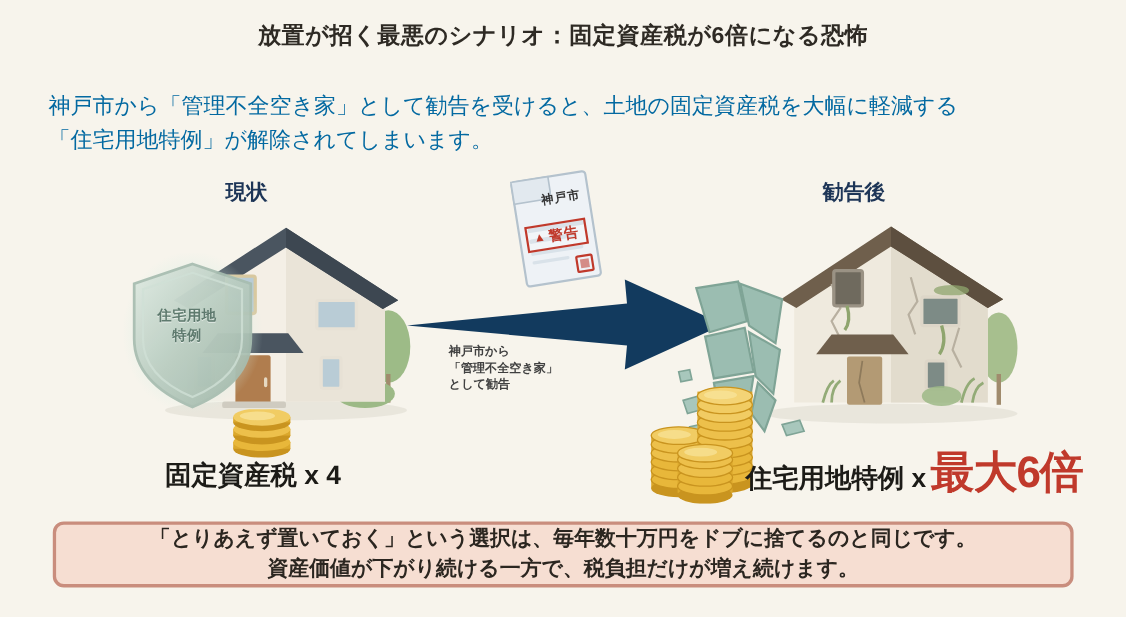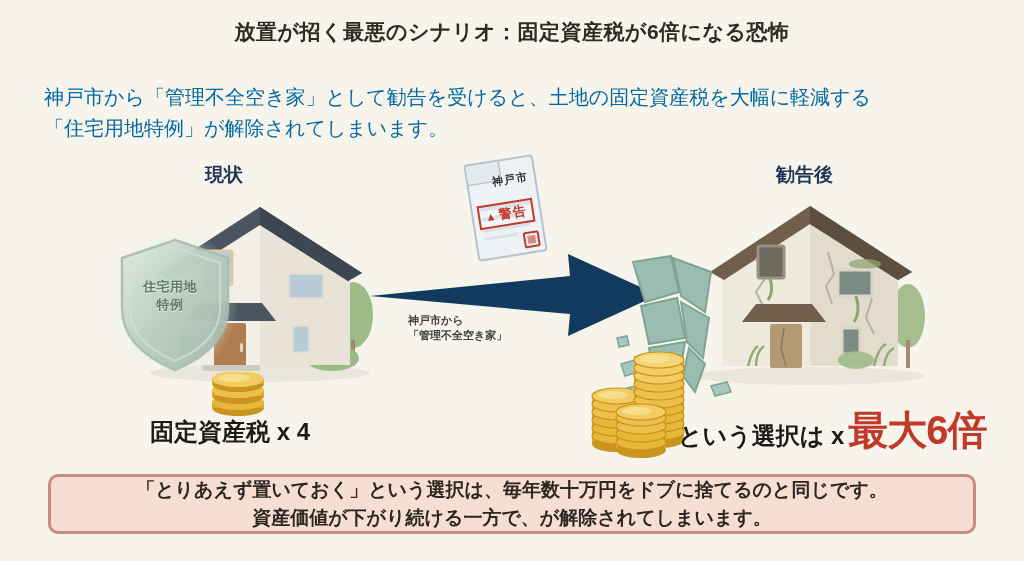--- a/index.html
+++ b/index.html
@@ -24,21 +24,21 @@
     font-size:20px;line-height:1.55;color:#0369a1;font-weight:500;
   }
   .subtitle div{white-space:nowrap;}
 
   
   .panel-label{
     position:absolute;font-size:19px;font-weight:bold;color:#1d3557;
     white-space:nowrap;
   }
   #label-before{left:205px;top:162px;}
-  #label-after{left:776px;top:162px;}
+  #label-after{left:748px;top:162px;}
 
   
   .scene{position:absolute;}
   #scene-before{left:110px;top:195px;width:300px;height:190px;}
   #scene-after{left:660px;top:188px;width:300px;height:200px;}
 
   
   .house-svg{display:block;}
 
   
@@ -206,20 +206,21 @@
     <span>警告</span>
   </div>
 
   <svg id="arrow-wrap" width="290" height="90" viewBox="0 0 290 90">
     <path d="M0 46 L200 26 L198 4 L288 45 L198 86 L200 64 Z" fill="#123a5e"></path>
   </svg>
 
   <div id="arrow-caption">
     <div>神戸市から</div>
     <div>「管理不全空き家」</div>
+    <div>として勧告</div>
   </div>
 
   <div class="panel-label" id="label-after">勧告後</div>
 
   <div class="scene" id="scene-after">
     <svg class="house-svg" width="300" height="200" viewBox="0 0 300 200">
       <ellipse cx="150" cy="188" rx="115" ry="9" fill="#e3e0d6" opacity=".7"></ellipse>
 
       <ellipse cx="248" cy="128" rx="17" ry="32" fill="#a7bf8e"></ellipse>
       <rect x="246" y="152" width="4" height="28" fill="#a08b6d"></rect>
@@ -313,22 +314,22 @@
         <ellipse cx="53" cy="94" rx="25" ry="8" fill="#e8b73a"></ellipse>
         <ellipse cx="53" cy="86" rx="25" ry="8" fill="#edc04b"></ellipse>
         <ellipse cx="53" cy="78" rx="25" ry="8" fill="#edc04b"></ellipse>
         <ellipse cx="53" cy="72" rx="25" ry="8" fill="#f1cc63"></ellipse>
       </g>
       <ellipse cx="49" cy="71" rx="15" ry="4" fill="#f8e49b" opacity=".7"></ellipse>
     </g>
   </svg>
 
   <div class="tax-label" id="tax-after">
-    <span>という選択は x</span>
+    <span>住宅用地特例 x</span>
     <span class="big-red">最大6倍</span>
   </div>
 
   <div id="callout">
     <div>「とりあえず置いておく」という選択は、毎年数十万円をドブに捨てるのと同じです。</div>
-    <div>資産価値が下がり続ける一方で、が解除されてしまいます。</div>
+    <div>資産価値が下がり続ける一方で、税負担だけが増え続けます。</div>
   </div>
 
 </div>
 
 </body></html>

